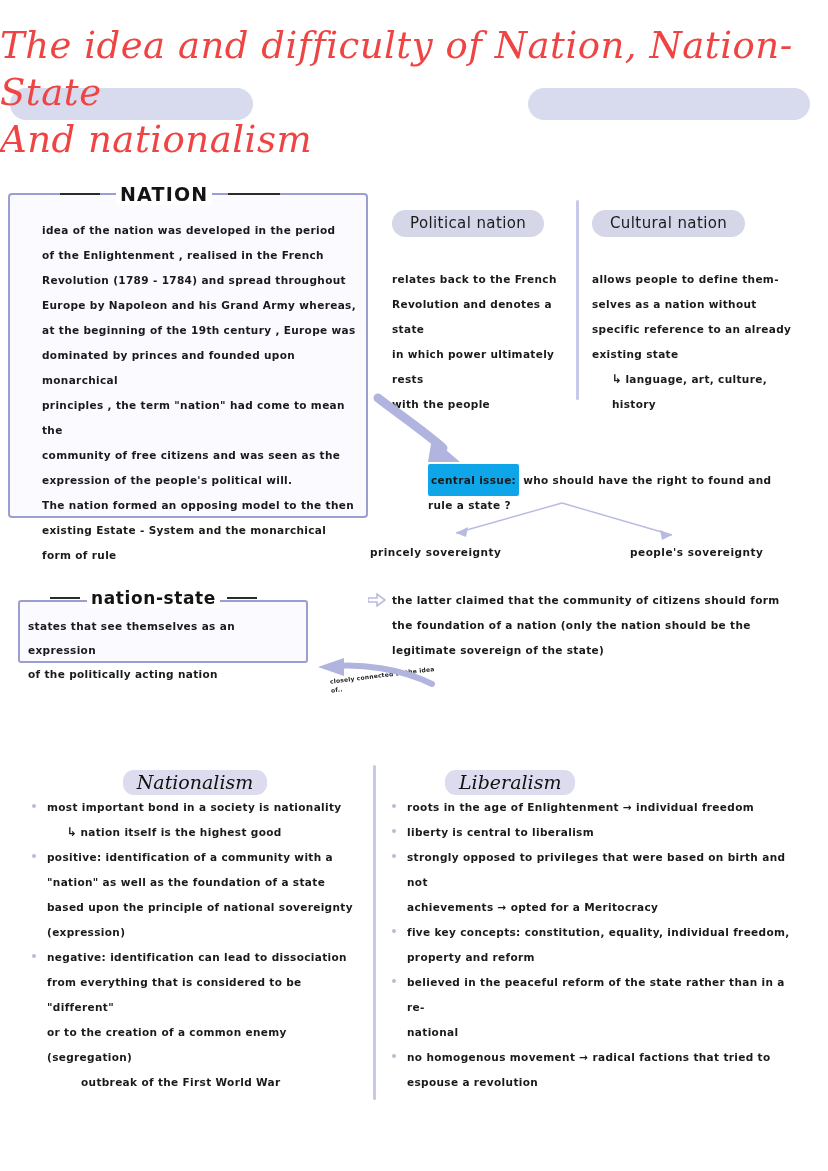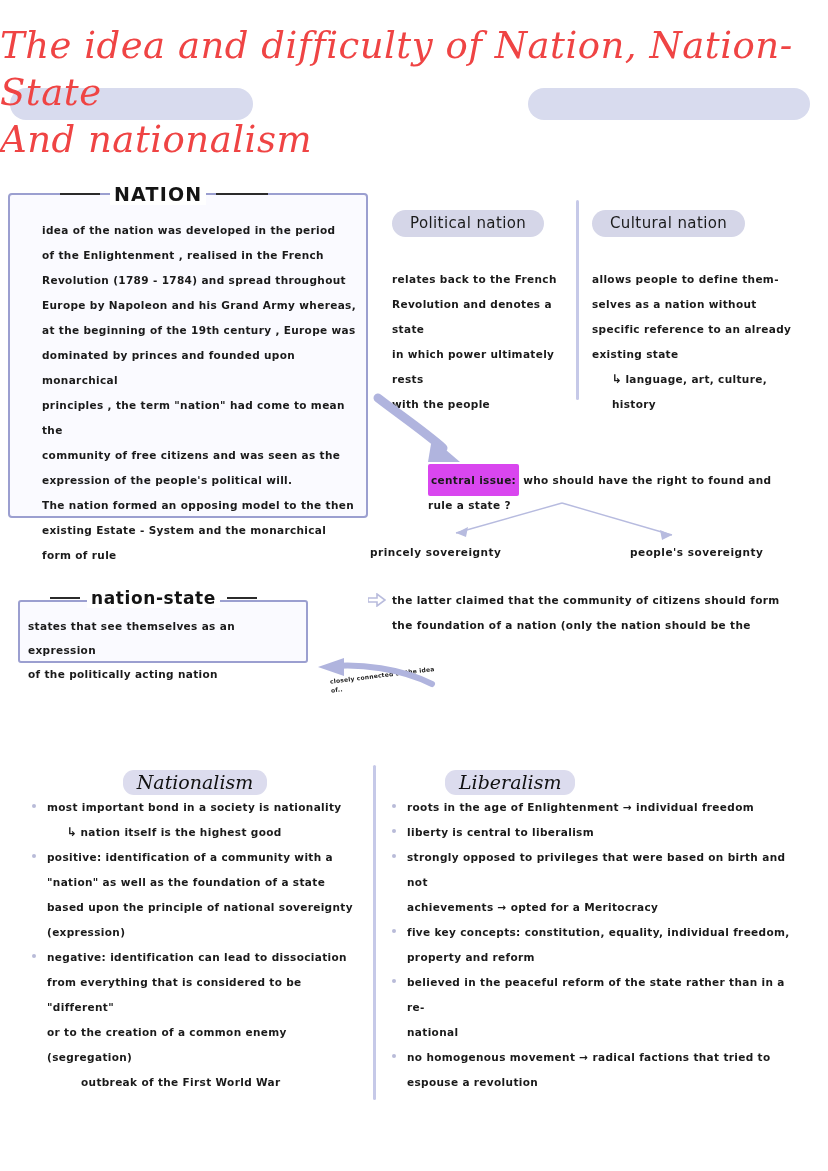--- a/index.html
+++ b/index.html
@@ -47,21 +47,21 @@
   
   .nation-box{
     position:absolute;left:8px;top:193px;width:360px;height:325px;
     border:2.5px solid #9b9fd0;
     border-radius:4px;
     background:#fafaff;
     box-sizing:border-box;
   }
   .nation-label-wrap{
     position:absolute;left:60px;top:180px;width:250px;height:28px;
-    display:flex;align-items:center;gap:10px;z-index:4;
+    display:flex;align-items:center;gap:16px;z-index:4;
   }
   .nation-label-wrap .rule{flex:0 0 40px;height:2px;background:#2b2b2b;}
   .nation-label-wrap .rule.long{flex:0 0 52px;}
   .label-cap{
     font-family:"DejaVu Sans", sans-serif;
     font-weight:700;
     font-size:19px;
     letter-spacing:1.2px;
     background:#ffffff;
     padding:0 4px;
@@ -88,21 +88,21 @@
   .col-body{margin-top:30px;}
   .divider-v{
     position:absolute;background:#c6c9e8;border-radius:2px;
   }
 
   
   svg.overlay{position:absolute;left:0;top:0;width:828px;height:1171px;pointer-events:none;}
 
   
   .central{position:absolute;left:428px;top:468px;width:370px;}
-  .hl{background:#d946ef;padding:10px 3px;border-radius:2px;}
+  .hl{background:#0ea5e9;padding:10px 3px;border-radius:2px;}
   .sov-left{position:absolute;left:370px;top:540px;text-align:right;}
   .sov-right{position:absolute;left:630px;top:540px;}
   .sov-label{font-size:10.5px;font-weight:600;letter-spacing:0.5px;}
 
   
   .ns-box{
     position:absolute;left:18px;top:600px;width:290px;height:63px;
     border:2.5px solid #9b9fd0;border-radius:3px;background:#fafaff;
     box-sizing:border-box;
   }
@@ -236,20 +236,21 @@
 </div>
 
 <div class="fat-arrow">
   <svg width="18" height="14" viewBox="0 0 18 14">
     <path d="M0 5 L9 5 L9 1 L17 7 L9 13 L9 9 L0 9 Z" fill="none" stroke="#b9bcdd" stroke-width="1.6"></path>
   </svg>
 </div>
 <div class="latter hand">
   <div>the latter claimed that the community of citizens should form</div>
   <div>the foundation of a nation (only the nation should be the</div>
+  <div>legitimate sovereign of the state)</div>
 </div>
 <div class="curve-note">closely connected to the idea of..</div>
 
 <div class="divider-v" style="left:373px;top:765px;width:3px;height:335px;"></div>
 
 <div class="bottom-left">
   <div class="head-center">
     <span class="script-heading">Nationalism</span>
   </div>
   <ul class="notes hand bl-list">

